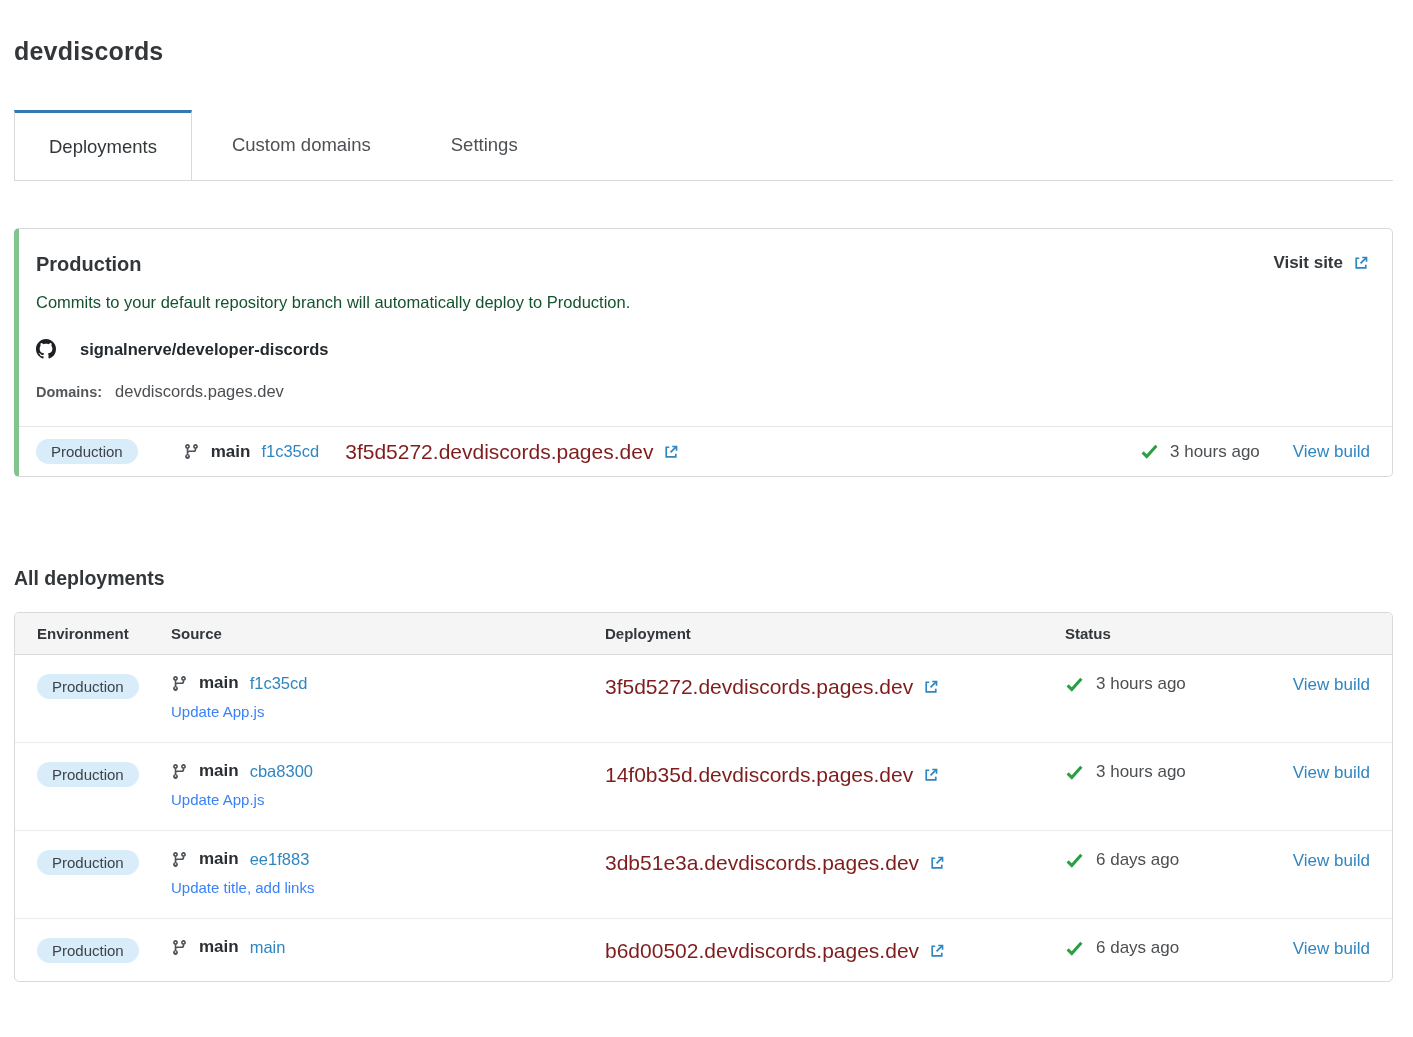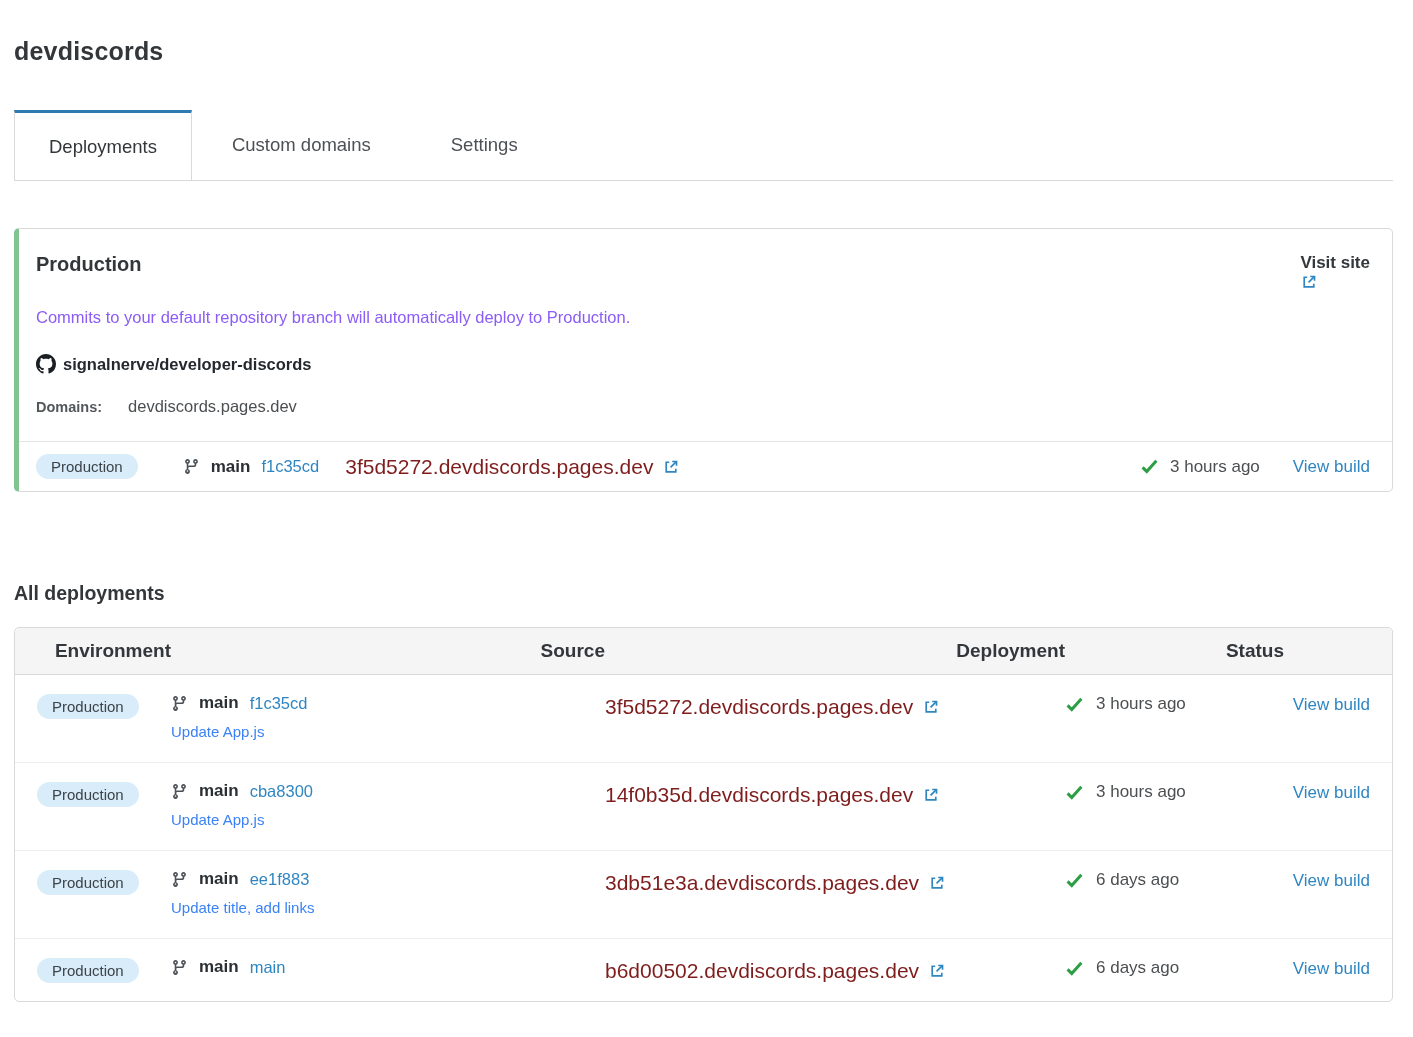--- a/index.html
+++ b/index.html
@@ -21,27 +21,27 @@
        color:#4d5155; cursor:pointer;}
   .tab.active{border:1px solid var(--border); border-bottom:none; border-top:3px solid var(--accent);
        margin-bottom:-1px; background:#fff; color:#33373a; padding:17px 34px;}
 
   
   .card{border:1px solid var(--border); border-left:5px solid var(--stripe); border-radius:5px;
         margin-top:47px; margin-bottom:90px;}
   .card-pad{padding-left:17px; padding-right:22px;}
   .card-head{display:flex; justify-content:space-between; align-items:flex-start; padding-top:24px;}
   .card-title{font-size:20px; font-weight:700; color:#33373a;}
-  .visit-site{display:flex; font-size:17px; font-weight:700;
-        color:#33383c; cursor:pointer; text-decoration:none;flex-direction:column;}
+  .visit-site{display:flex; align-items:center; gap:9px; font-size:17px; font-weight:700;
+        color:#33383c; cursor:pointer; text-decoration:none;}
   .visit-site .ext{color:var(--link); display:flex;}
-  .card-desc{margin-top:17px; font-size:16.5px; color:#8b5cf6;}
-  .repo-line{margin-top:27px; display:flex; align-items:center; gap:7px;
+  .card-desc{margin-top:17px; font-size:16.5px; color:#14532d;}
+  .repo-line{margin-top:27px; display:flex; align-items:center; gap:24px;
         font-size:16.5px; font-weight:700; color:#24292e;}
-  .domains-line{margin-top:23px; margin-bottom:25px; display:flex; align-items:baseline; gap:26px;}
+  .domains-line{margin-top:23px; margin-bottom:25px; display:flex; align-items:baseline; gap:13px;}
   .domains-label{font-size:14.5px; color:#54575a; font-weight:600;}
   .domains-value{font-size:16.5px; color:#4c4f52;}
 
   .badge{display:inline-block; background:var(--badge-bg); color:var(--badge-text);
         font-size:15px; padding:4px 15px; border-radius:15px; white-space:nowrap;}
 
   .latest-row{border-top:1px solid #e5e5e5; display:flex; align-items:center;
         padding:12px 22px 12px 17px;}
   .branch-group{display:flex; align-items:center; gap:11px; margin-left:45px;}
   .branch-icon{color:#4b5157; display:flex;}
@@ -54,21 +54,21 @@
   .check{color:var(--success); display:flex;}
   .time-text{font-size:17px; color:#4c4f52;}
   .view-build{color:var(--link); font-size:17px; margin-left:22px; text-decoration:none; cursor:pointer;}
 
   
   .section-heading{font-size:19.5px; font-weight:700; color:#33373a; margin-bottom:22px;}
   .deploy-table{border:1px solid var(--border); border-radius:5px;}
   .thead,.trow{display:grid; grid-template-columns:134px 434px 460px 219px 1fr; padding-left:22px; padding-right:22px;}
   .thead{background:var(--thead-bg); border-bottom:1px solid var(--border);
         border-radius:5px 5px 0 0; padding-top:12px; padding-bottom:12px;
-        font-weight:700; font-size:19px; color:#33373b;text-align:right;}
+        font-weight:700; font-size:15px; color:#33373b;}
   .trow{padding-top:18px; padding-bottom:22px; border-bottom:1px solid #ececec; align-items:start;}
   .trow:last-child{border-bottom:none; padding-bottom:18px;}
   .trow .badge{margin-top:1px;}
   .source-cell .branch-line{display:flex; align-items:center; gap:11px;}
   .commit-msg{margin-top:10px; font-size:15px; color:#3b82f6;}
   .dep-cell{display:flex; align-items:center; gap:9px; padding-top:2px; text-decoration:none; cursor:pointer;}
   .status-cell{display:flex; align-items:center; gap:12px; padding-top:1px;}
   .action-cell{text-align:right; padding-top:2px;}
 </style>
 </head>

